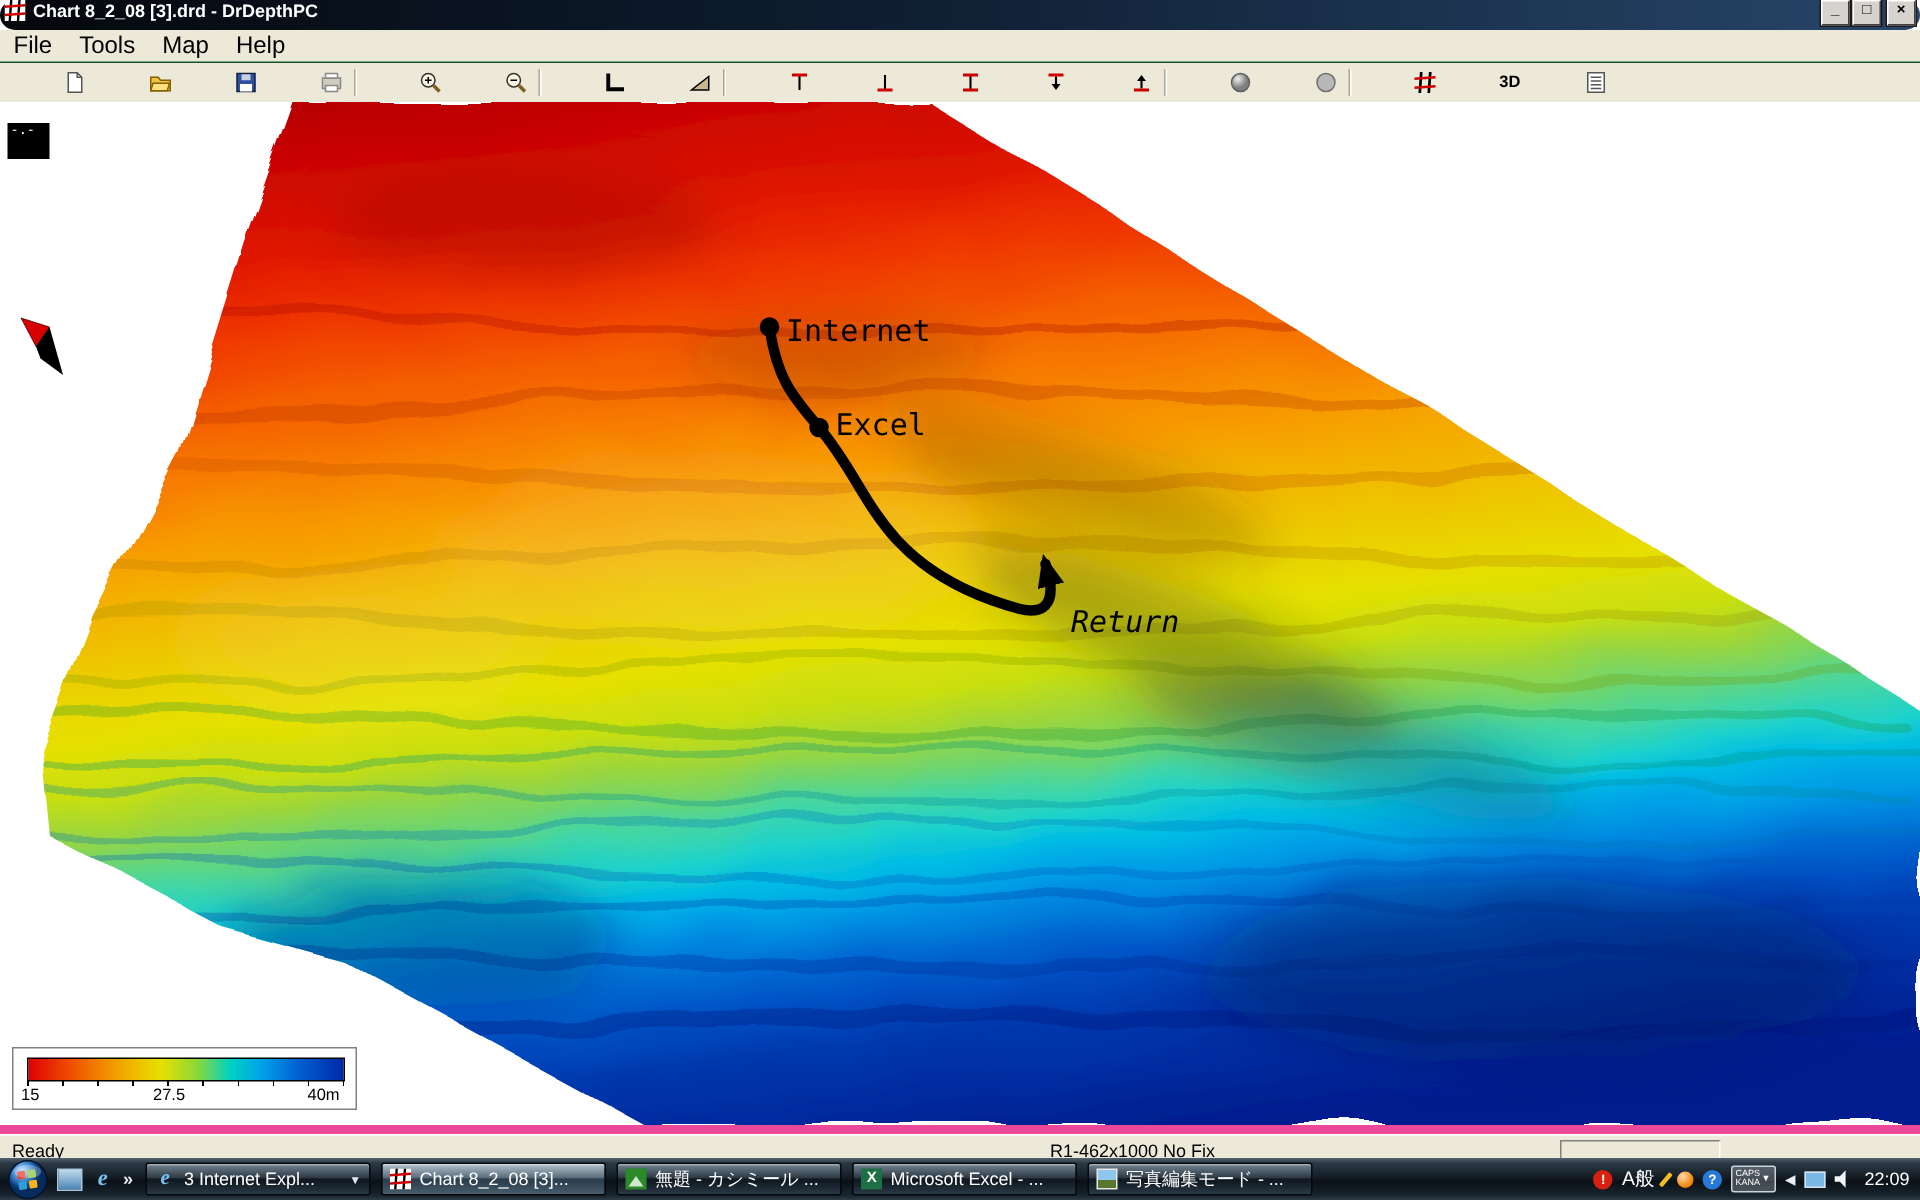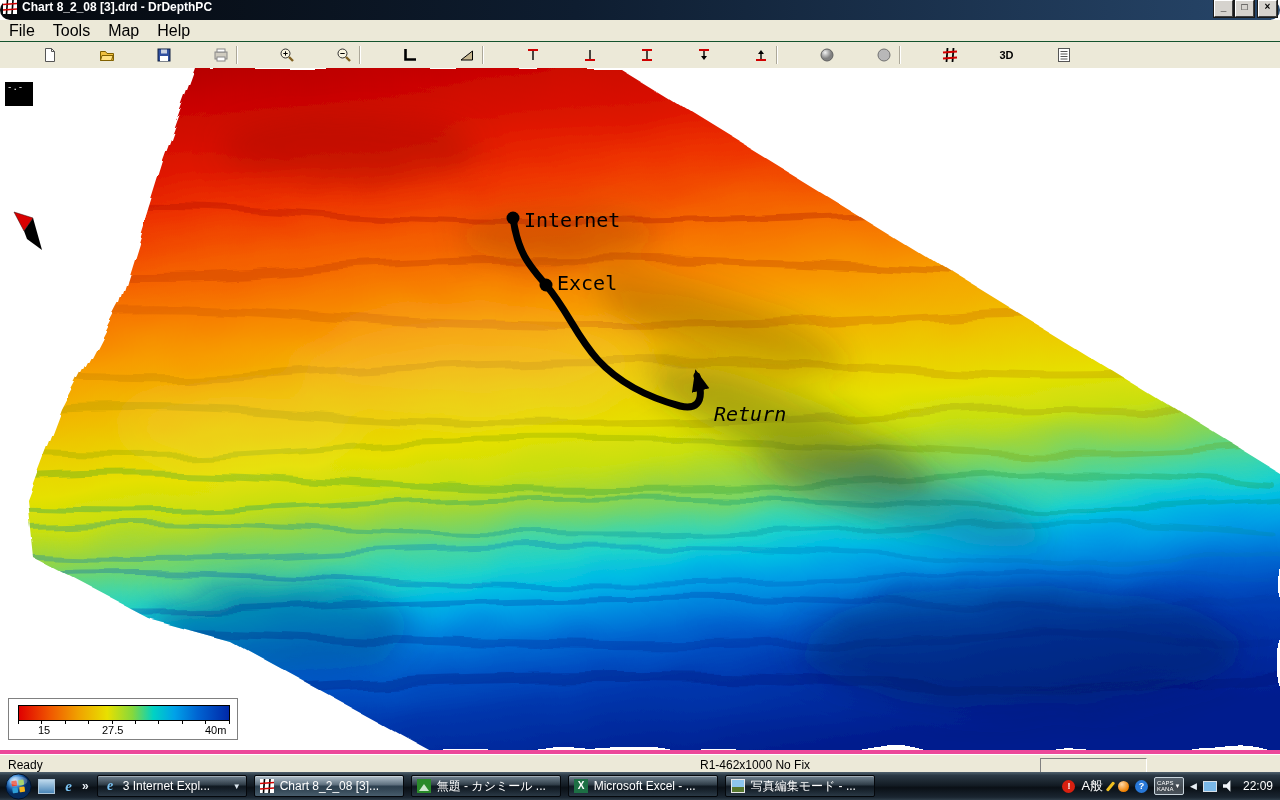--- a/index.html
+++ b/index.html
@@ -38,27 +38,27 @@
 
   
   .legend{position:absolute;left:8px;top:630px;width:230px;height:42px;background:#fff;
     border:1px solid #808080;box-sizing:border-box;}
   .legend-bar{position:absolute;left:9px;top:6px;width:210px;height:14px;border:1px solid #000;
     background:linear-gradient(90deg,#e00000 0%,#f05800 15%,#f0a000 28%,#e8e000 42%,#86d83c 54%,
       #00d2c4 64%,#00a2e8 74%,#0064d2 85%,#0028a8 100%);}
   .legend-ticks{position:absolute;left:9px;top:21px;width:212px;height:4px;
     background:repeating-linear-gradient(90deg,#000 0 1px,transparent 1px 23.4px);}
   .legend-label{position:absolute;top:25px;font-size:11px;color:#000;}
-  .legend-min{left:5px;margin-left:24px;}
+  .legend-min{left:5px;}
   .legend-mid{left:93px;}
   .legend-max{left:196px;}
 
   
   .statusbar{position:absolute;top:750px;left:0;right:0;height:22px;background:#ece9d8;
-    border-top:4px solid #ec4899;box-shadow:inset 0 1px 0 #fff;font-size:12px;color:#000;}
+    border-top:6px solid #ec4899;box-shadow:inset 0 1px 0 #fff;font-size:12px;color:#000;}
   .status-ready{position:absolute;left:8px;top:4px;}
   .status-info{position:absolute;left:700px;top:4px;}
   .status-na{position:absolute;left:875px;top:4px;margin-top:35px;}
   .status-box{position:absolute;left:1040px;top:4px;width:105px;height:13px;background:#ece9d8;
     border:1px solid;border-color:#808080 #fff #fff #808080;}
 
   
   .taskbar{position:absolute;top:772px;left:0;right:0;height:28px;
     background:linear-gradient(180deg,#51626f 0%,#2b3945 12%,#121b23 48%,#0a1016 56%,#1a2530 90%,#2e3d49 100%);
     display:flex;align-items:center;color:#fff;}

